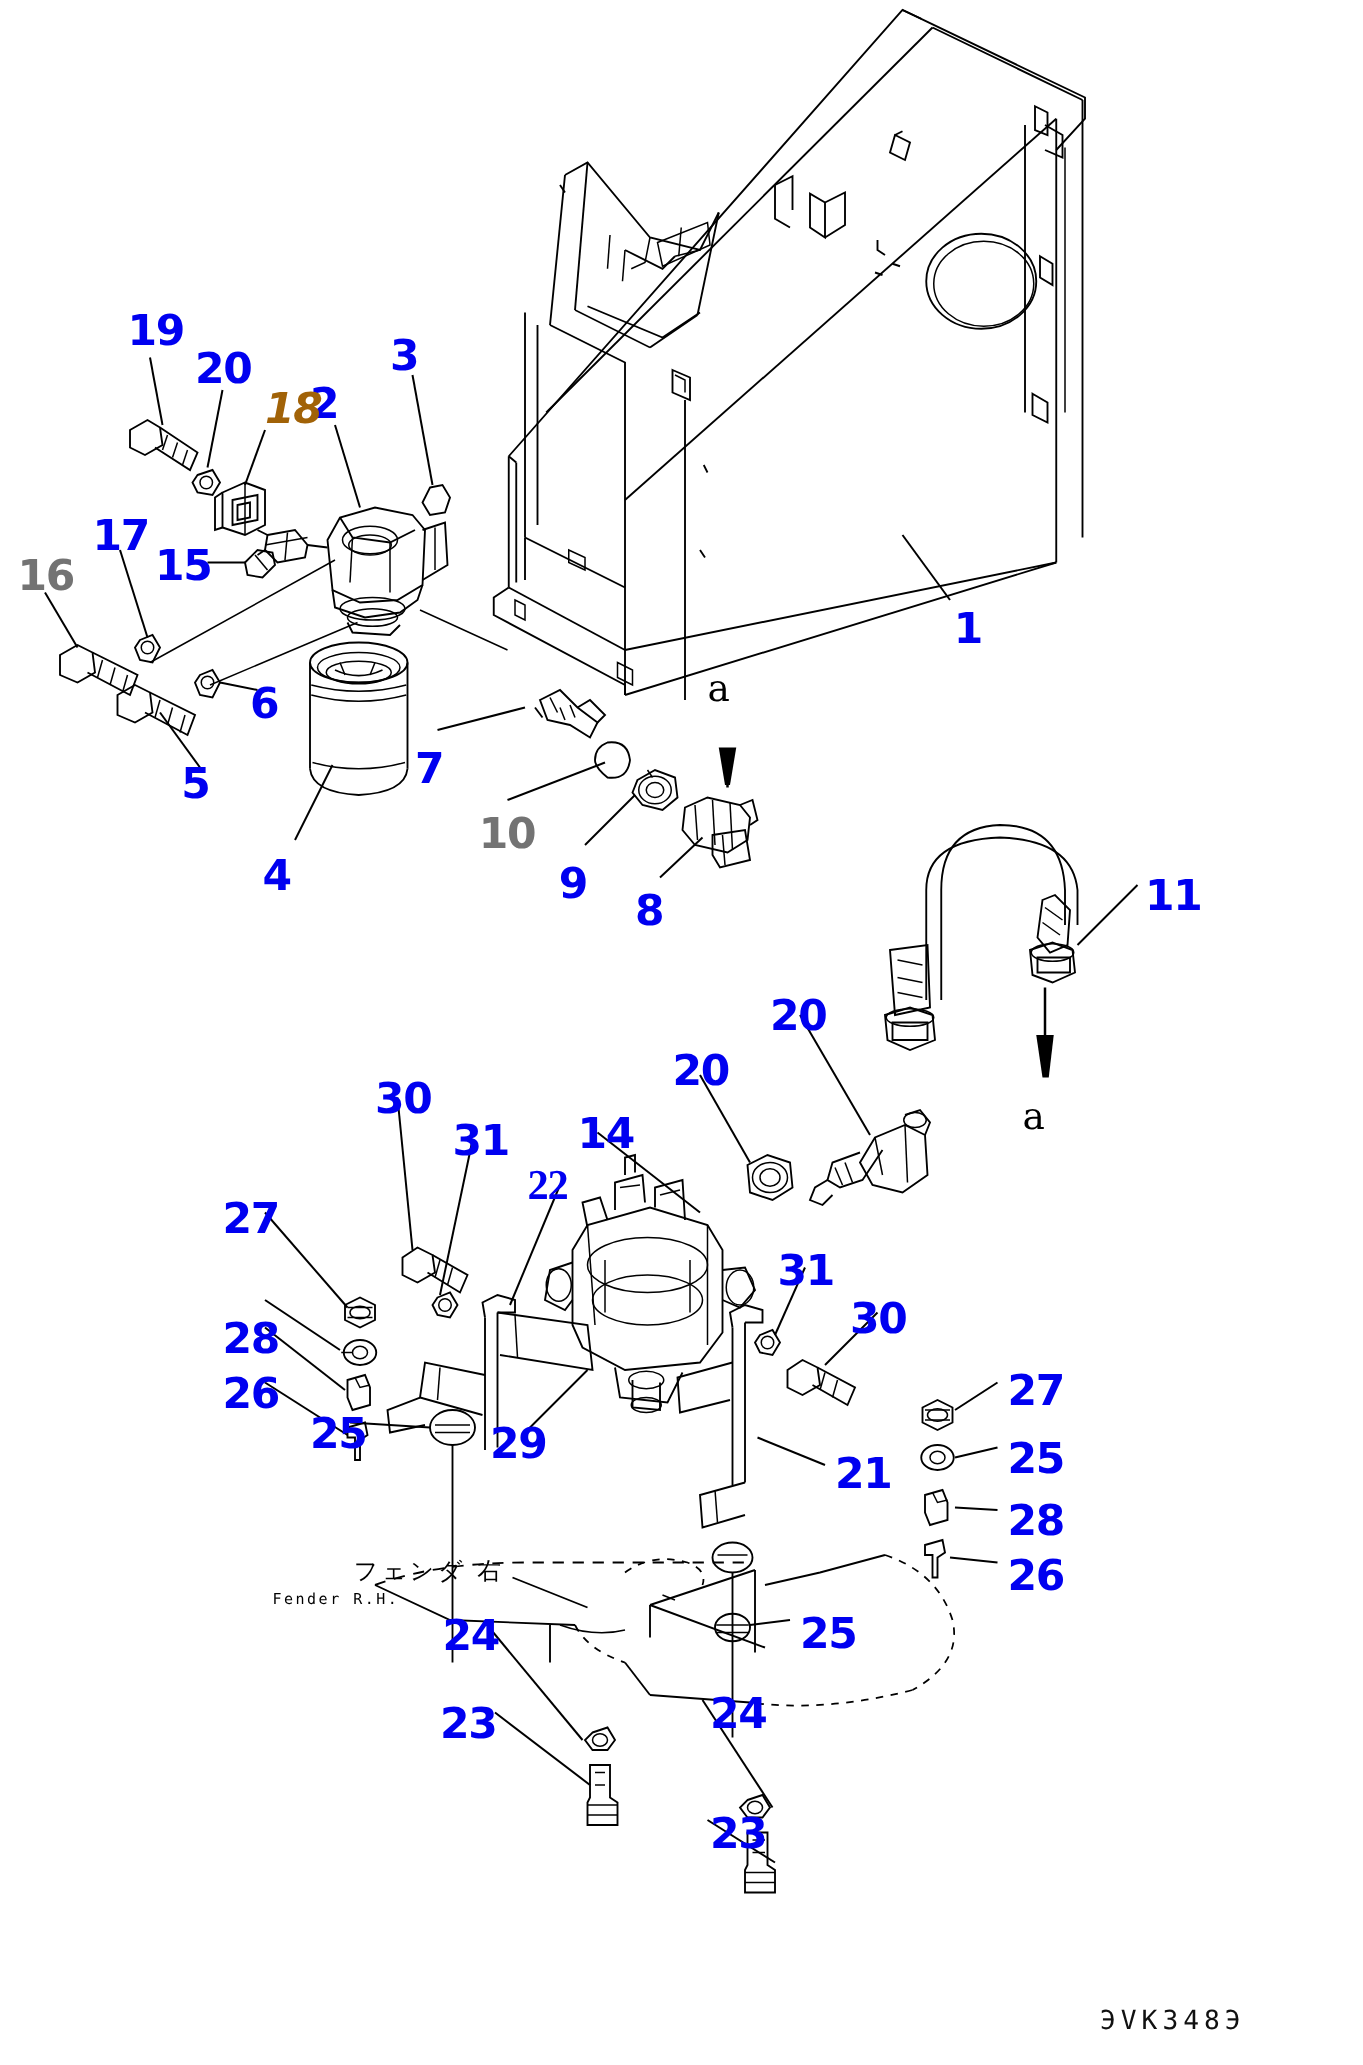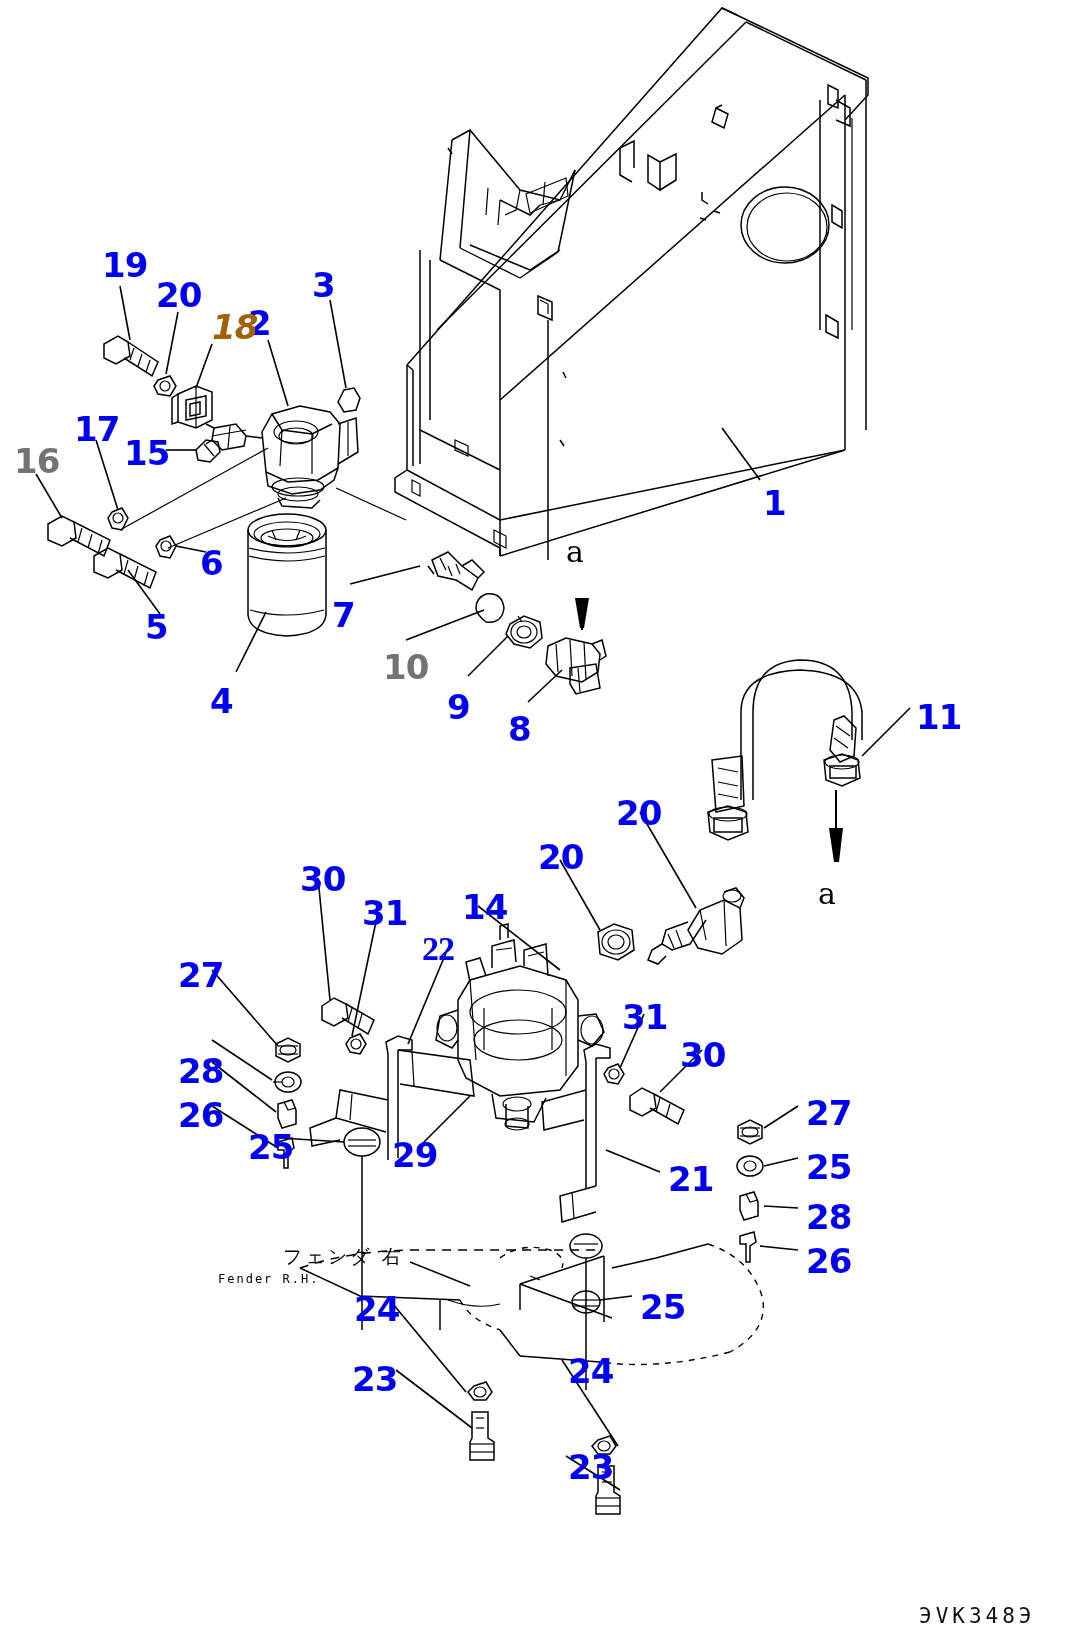--- a/index.html
+++ b/index.html
@@ -543,15 +543,15 @@
     </div>
 
 <div class="refmark" style="left:566px;top:534px;">a</div>
 
 <div class="refmark" style="left:818px;top:876px;">a</div>
 
 <div class="jp" style="left:248px;top:1244px;margin-left:35px;">フェンダ 右</div>
 
 <div class="en" style="left:218px;top:1272px;">Fender R.H.</div>
 
-<div class="code" style="left:880px;top:1604px;margin-left:39px;">ЭVK348Э</div>
+<div class="code" style="left:880px;top:1604px;">ЭVK348Э</div>
 
 </div>
 
 </body></html>

